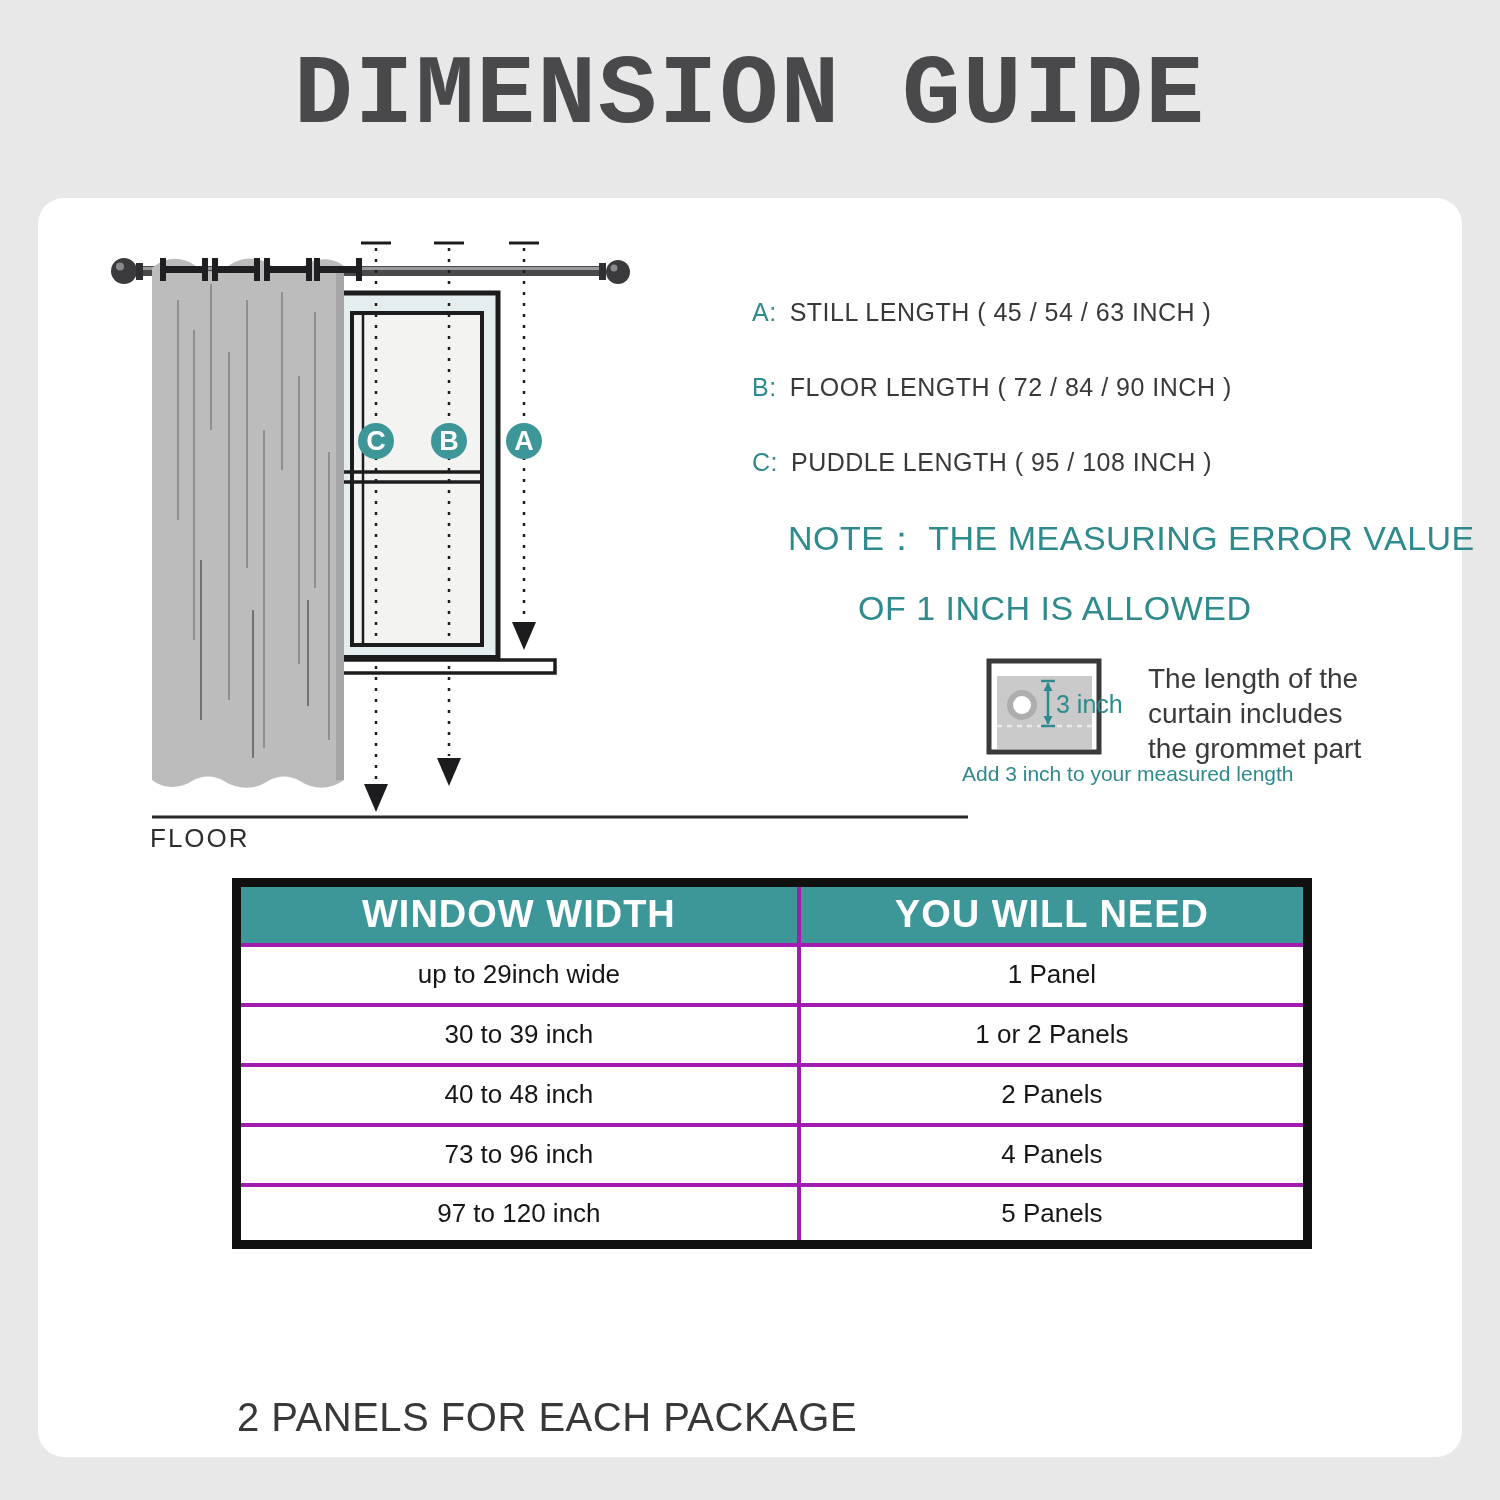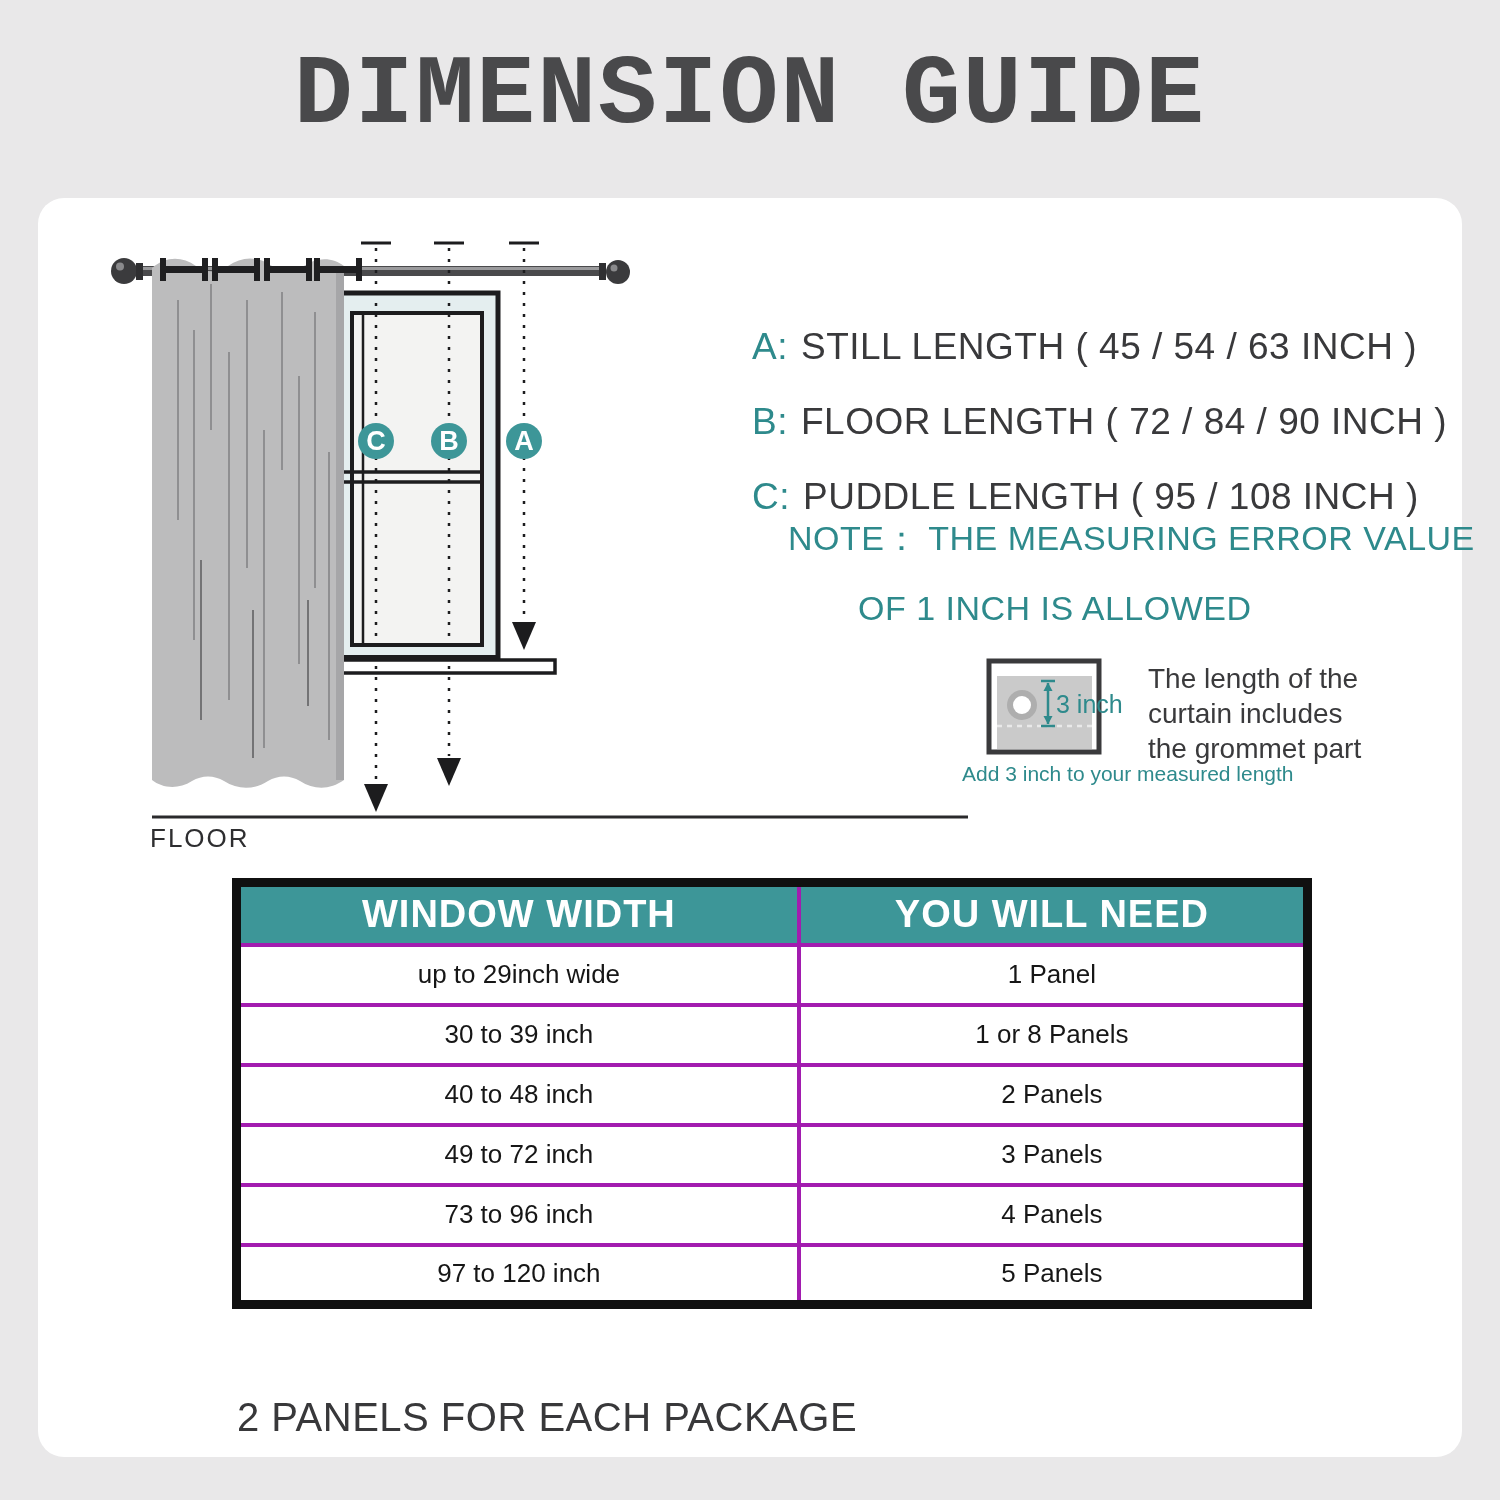--- a/index.html
+++ b/index.html
@@ -19,21 +19,21 @@
     color:#49494B;
     font-family:Liberation Mono, monospace;
   }
   .card {
     left:38px; top:198px; width:1424px; height:1259px;
     background:#FFFFFF; border-radius:26px;
   }
   svg.illustration { left:40px; top:200px; width:960px; height:660px; }
   svg.grommet-svg  { left:975px; top:650px; width:195px; height:115px; overflow:visible; }
 
-  .legend-line { left:752px; font-size:37px; letter-spacing:0.5px; color:#39393B; white-space:nowrap;margin-top:28px; }
+  .legend-line { left:752px; font-size:25px; letter-spacing:0.5px; color:#39393B; white-space:nowrap; }
   .legend-key  { color:#2E8A8C; margin-right:13px; }
   .note-line   { color:#2E8A8C; font-size:34px; letter-spacing:0.5px; white-space:nowrap; }
   .grommet-desc{
     left:1148px; top:661px; width:232px;
     font-size:28px; line-height:35px; color:#3A3A3C;
   }
   .grommet-tip { left:962px; top:762px; font-size:21px; color:#2E8A8C; white-space:nowrap; }
 
   .size-table {
     left:232px; top:878px; width:1080px;
@@ -194,31 +194,27 @@
       <th class="col-n">YOU WILL NEED</th>
     </tr>
   </thead>
   <tbody>
     <tr>
       <td>up to 29inch wide</td>
       <td>1 Panel</td>
     </tr>
     <tr>
       <td>30 to 39 inch</td>
-      <td>1 or 8 Panels</td>
+      <td>1 or 2 Panels</td>
     </tr>
     <tr>
       <td>40 to 48 inch</td>
       <td>2 Panels</td>
     </tr>
     <tr>
-      <td>49 to 72 inch</td>
-      <td>3 Panels</td>
-    </tr>
-    <tr>
       <td>73 to 96 inch</td>
       <td>4 Panels</td>
     </tr>
     <tr>
       <td>97 to 120 inch</td>
       <td>5 Panels</td>
     </tr>
   </tbody>
 </table>
 

